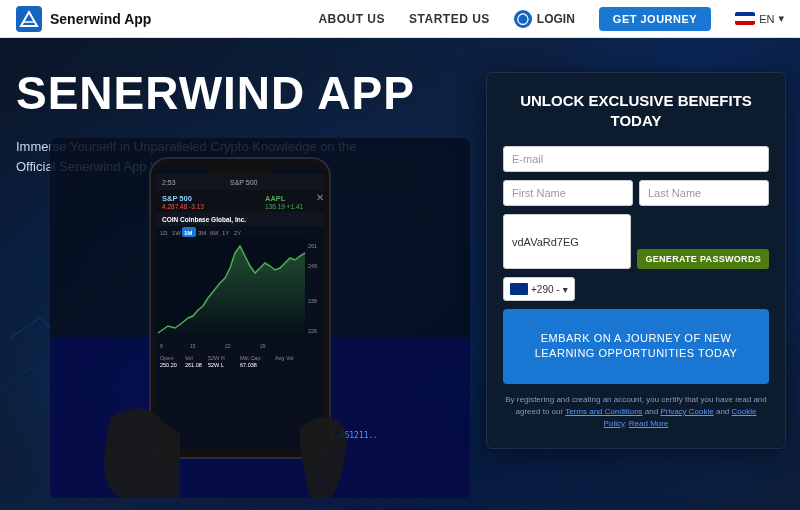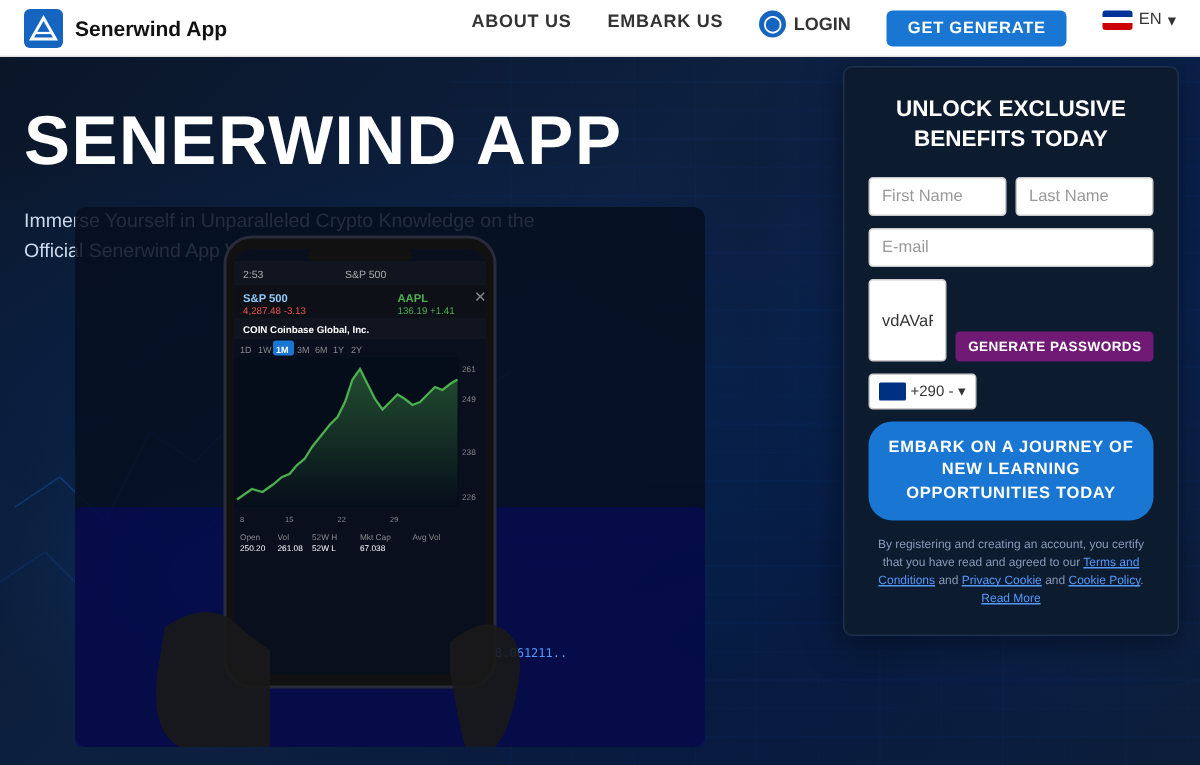--- a/index.html
+++ b/index.html
@@ -29,21 +29,21 @@
       font-weight: bold;
       font-size: 14px;
       color: #111;
     }
     .nav-logo-icon {
       width: 26px;
       height: 26px;
     }
     .nav-links {
       display: flex;
-      align-items: flex-start;
+      align-items: center;
       gap: 24px;
     }
     .nav-link {
       font-size: 12px;
       font-weight: 600;
       color: #333;
       text-decoration: none;
       letter-spacing: 0.5px;
       cursor: pointer;
     }
@@ -130,22 +130,22 @@
       font-size: 13px;
       color: #cdd8ea;
       line-height: 1.6;
       max-width: 380px;
     }
 
     
     .right-panel {
       position: absolute;
       right: 14px;
-      top: 6px;
-      width: 224px;
+      top: 34px;
+      width: 300px;
       background: #0d1b2e;
       border: 1px solid #1e3050;
       border-radius: 6px;
       padding: 18px 16px;
       box-shadow: 0 4px 24px rgba(0,0,0,0.5);
     }
     .panel-title {
       font-size: 15px;
       font-weight: 800;
       color: #fff;
@@ -181,21 +181,21 @@
     .password-field {
       flex: 1;
       background: #fff;
       border: 1px solid #ccc;
       border-radius: 3px;
       padding: 6px 8px;
       font-size: 11px;
       color: #333;
     }
     .btn-generate {
-      background: #701a75;
+      background: #4d7c0f;
       color: #fff;
       border: none;
       border-radius: 3px;
       padding: 5px 8px;
       font-size: 9px;
       font-weight: 700;
       cursor: pointer;
       white-space: nowrap;
       text-transform: uppercase;
       letter-spacing: 0.3px;
@@ -226,24 +226,24 @@
       border-radius: 1px;
       display: inline-block;
       position: relative;
       overflow: hidden;
     }
     .btn-embark {
       width: 100%;
       background: #1976d2;
       color: #fff;
       border: none;
-      border-radius: 16px;
-      padding: 10px 8px;
-      font-size: 11px;
-      font-weight: 700;
+      border-radius: 4px;
+      padding: 22px 8px;
+      font-size: 11px;
+      font-weight: 400;
       cursor: pointer;
       text-transform: uppercase;
       letter-spacing: 0.5px;
       line-height: 1.4;
       margin-bottom: 10px;
     }
     .terms-text {
       font-size: 8px;
       color: #8899bb;
       text-align: center;
@@ -306,26 +306,26 @@
   <div class="nav-logo">
     <svg class="nav-logo-icon" viewBox="0 0 26 26">
       <rect width="26" height="26" rx="4" fill="#1565c0"></rect>
       <polygon points="5,20 13,6 21,20" fill="none" stroke="#fff" stroke-width="2"></polygon>
       <line x1="8" y1="16" x2="18" y2="16" stroke="#fff" stroke-width="1.5"></line>
     </svg>
     <span>Senerwind App</span>
   </div>
   <div class="nav-links">
     <a class="nav-link">ABOUT US</a>
-    <a class="nav-link">EMBARK US</a>
+    <a class="nav-link">STARTED US</a>
     <div class="nav-login">
       <div class="nav-login-icon">◯</div>
       <span>LOGIN</span>
     </div>
-    <button class="btn-get-started">GET GENERATE</button>
+    <button class="btn-get-started">GET JOURNEY</button>
     <div class="nav-lang">
       <span class="flag-icon"></span>
       <span>EN</span>
       <span>▾</span>
     </div>
   </div>
 </nav>
 
 <section class="hero">
   <div class="hero-bg"></div>
@@ -430,27 +430,27 @@
       <path d="M60,280 Q90,260 110,280 Q120,290 130,295 L130,360 Q100,365 70,360 Q50,350 55,310 Z" fill="#1a1a1a" opacity="0.9"></path>
       <path d="M250,290 Q275,270 290,285 Q300,295 295,320 Q290,350 280,360 L260,360 Q255,340 250,310 Z" fill="#1a1a1a" opacity="0.9"></path>
     </svg>
   </div>
 
   <div class="right-panel">
     <h2 class="panel-title">UNLOCK EXCLUSIVE BENEFITS TODAY</h2>
 
     
     <div class="form-row">
+      <input class="form-input" type="email" placeholder="E-mail" style="">
+    </div>
+
+    
+    <div class="form-row">
       <input class="form-input" type="text" placeholder="First Name" style="">
       <input class="form-input" type="text" placeholder="Last Name" style="">
-    </div>
-
-    
-    <div class="form-row">
-      <input class="form-input" type="email" placeholder="E-mail" style="">
     </div>
 
     
     <div class="password-row">
       <input class="password-field form-input" type="text" value="vdAVaRd7EG" style="">
       <button class="btn-generate">GENERATE PASSWORDS</button>
     </div>
 
     
 

